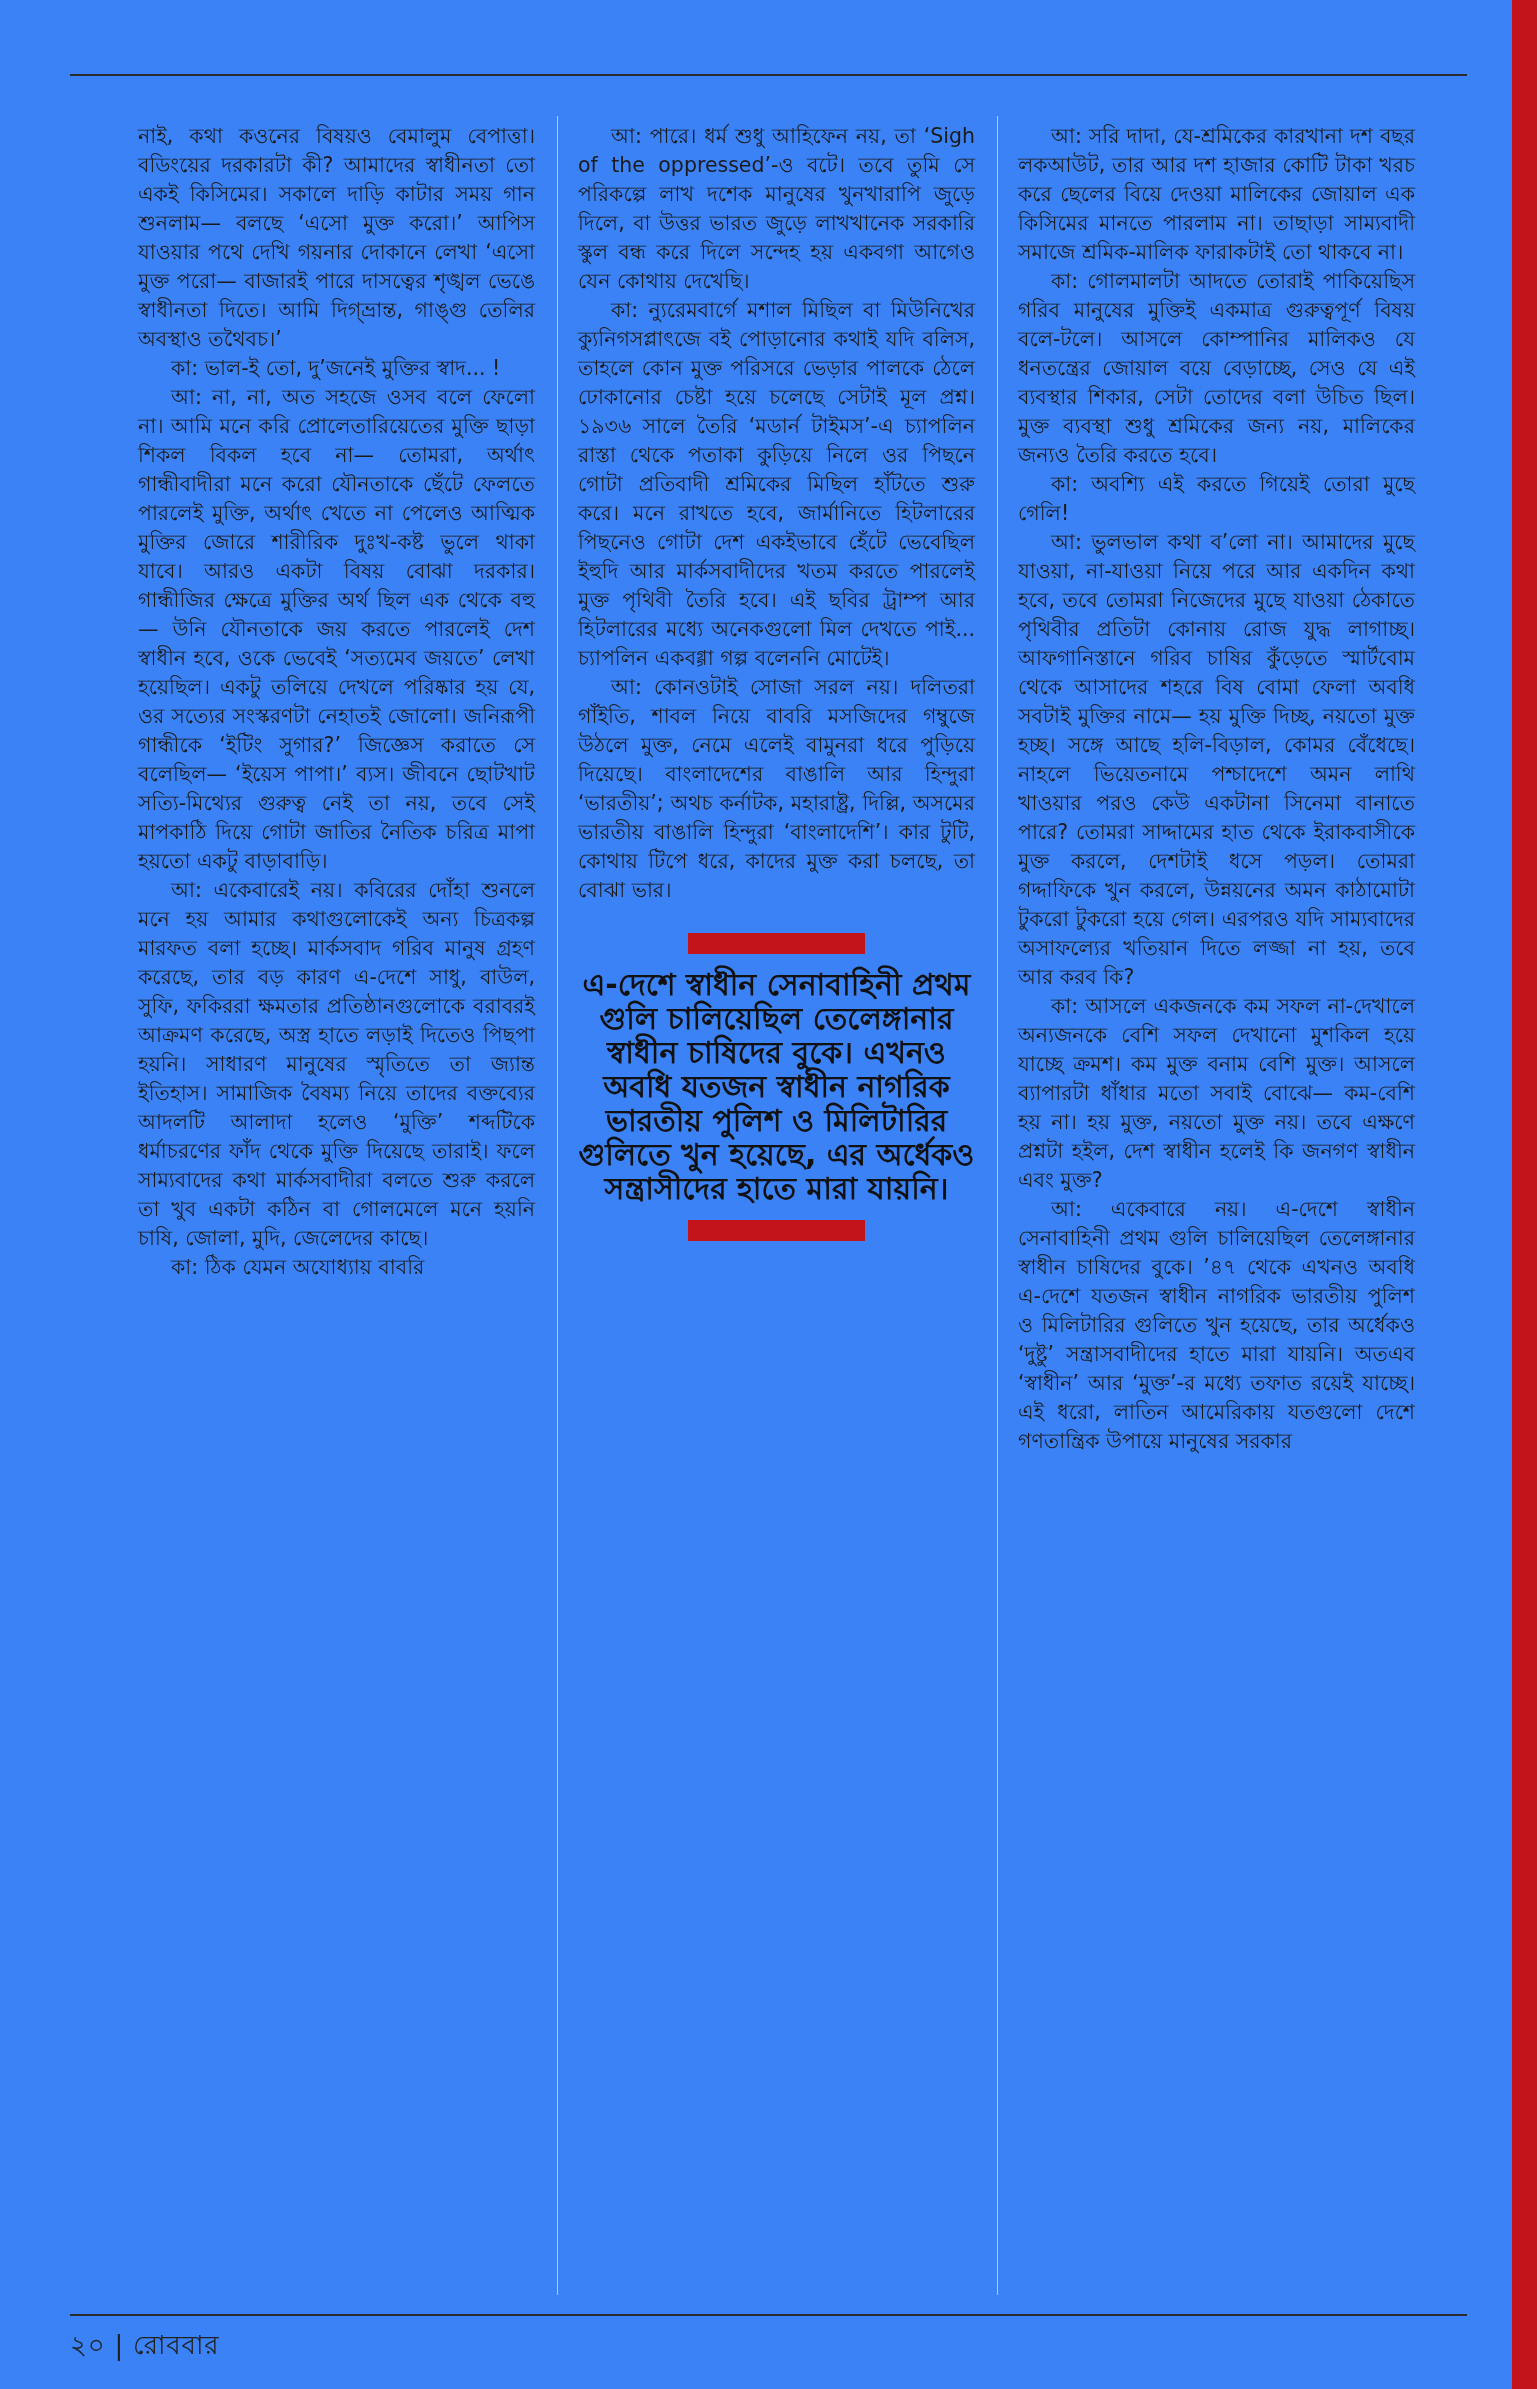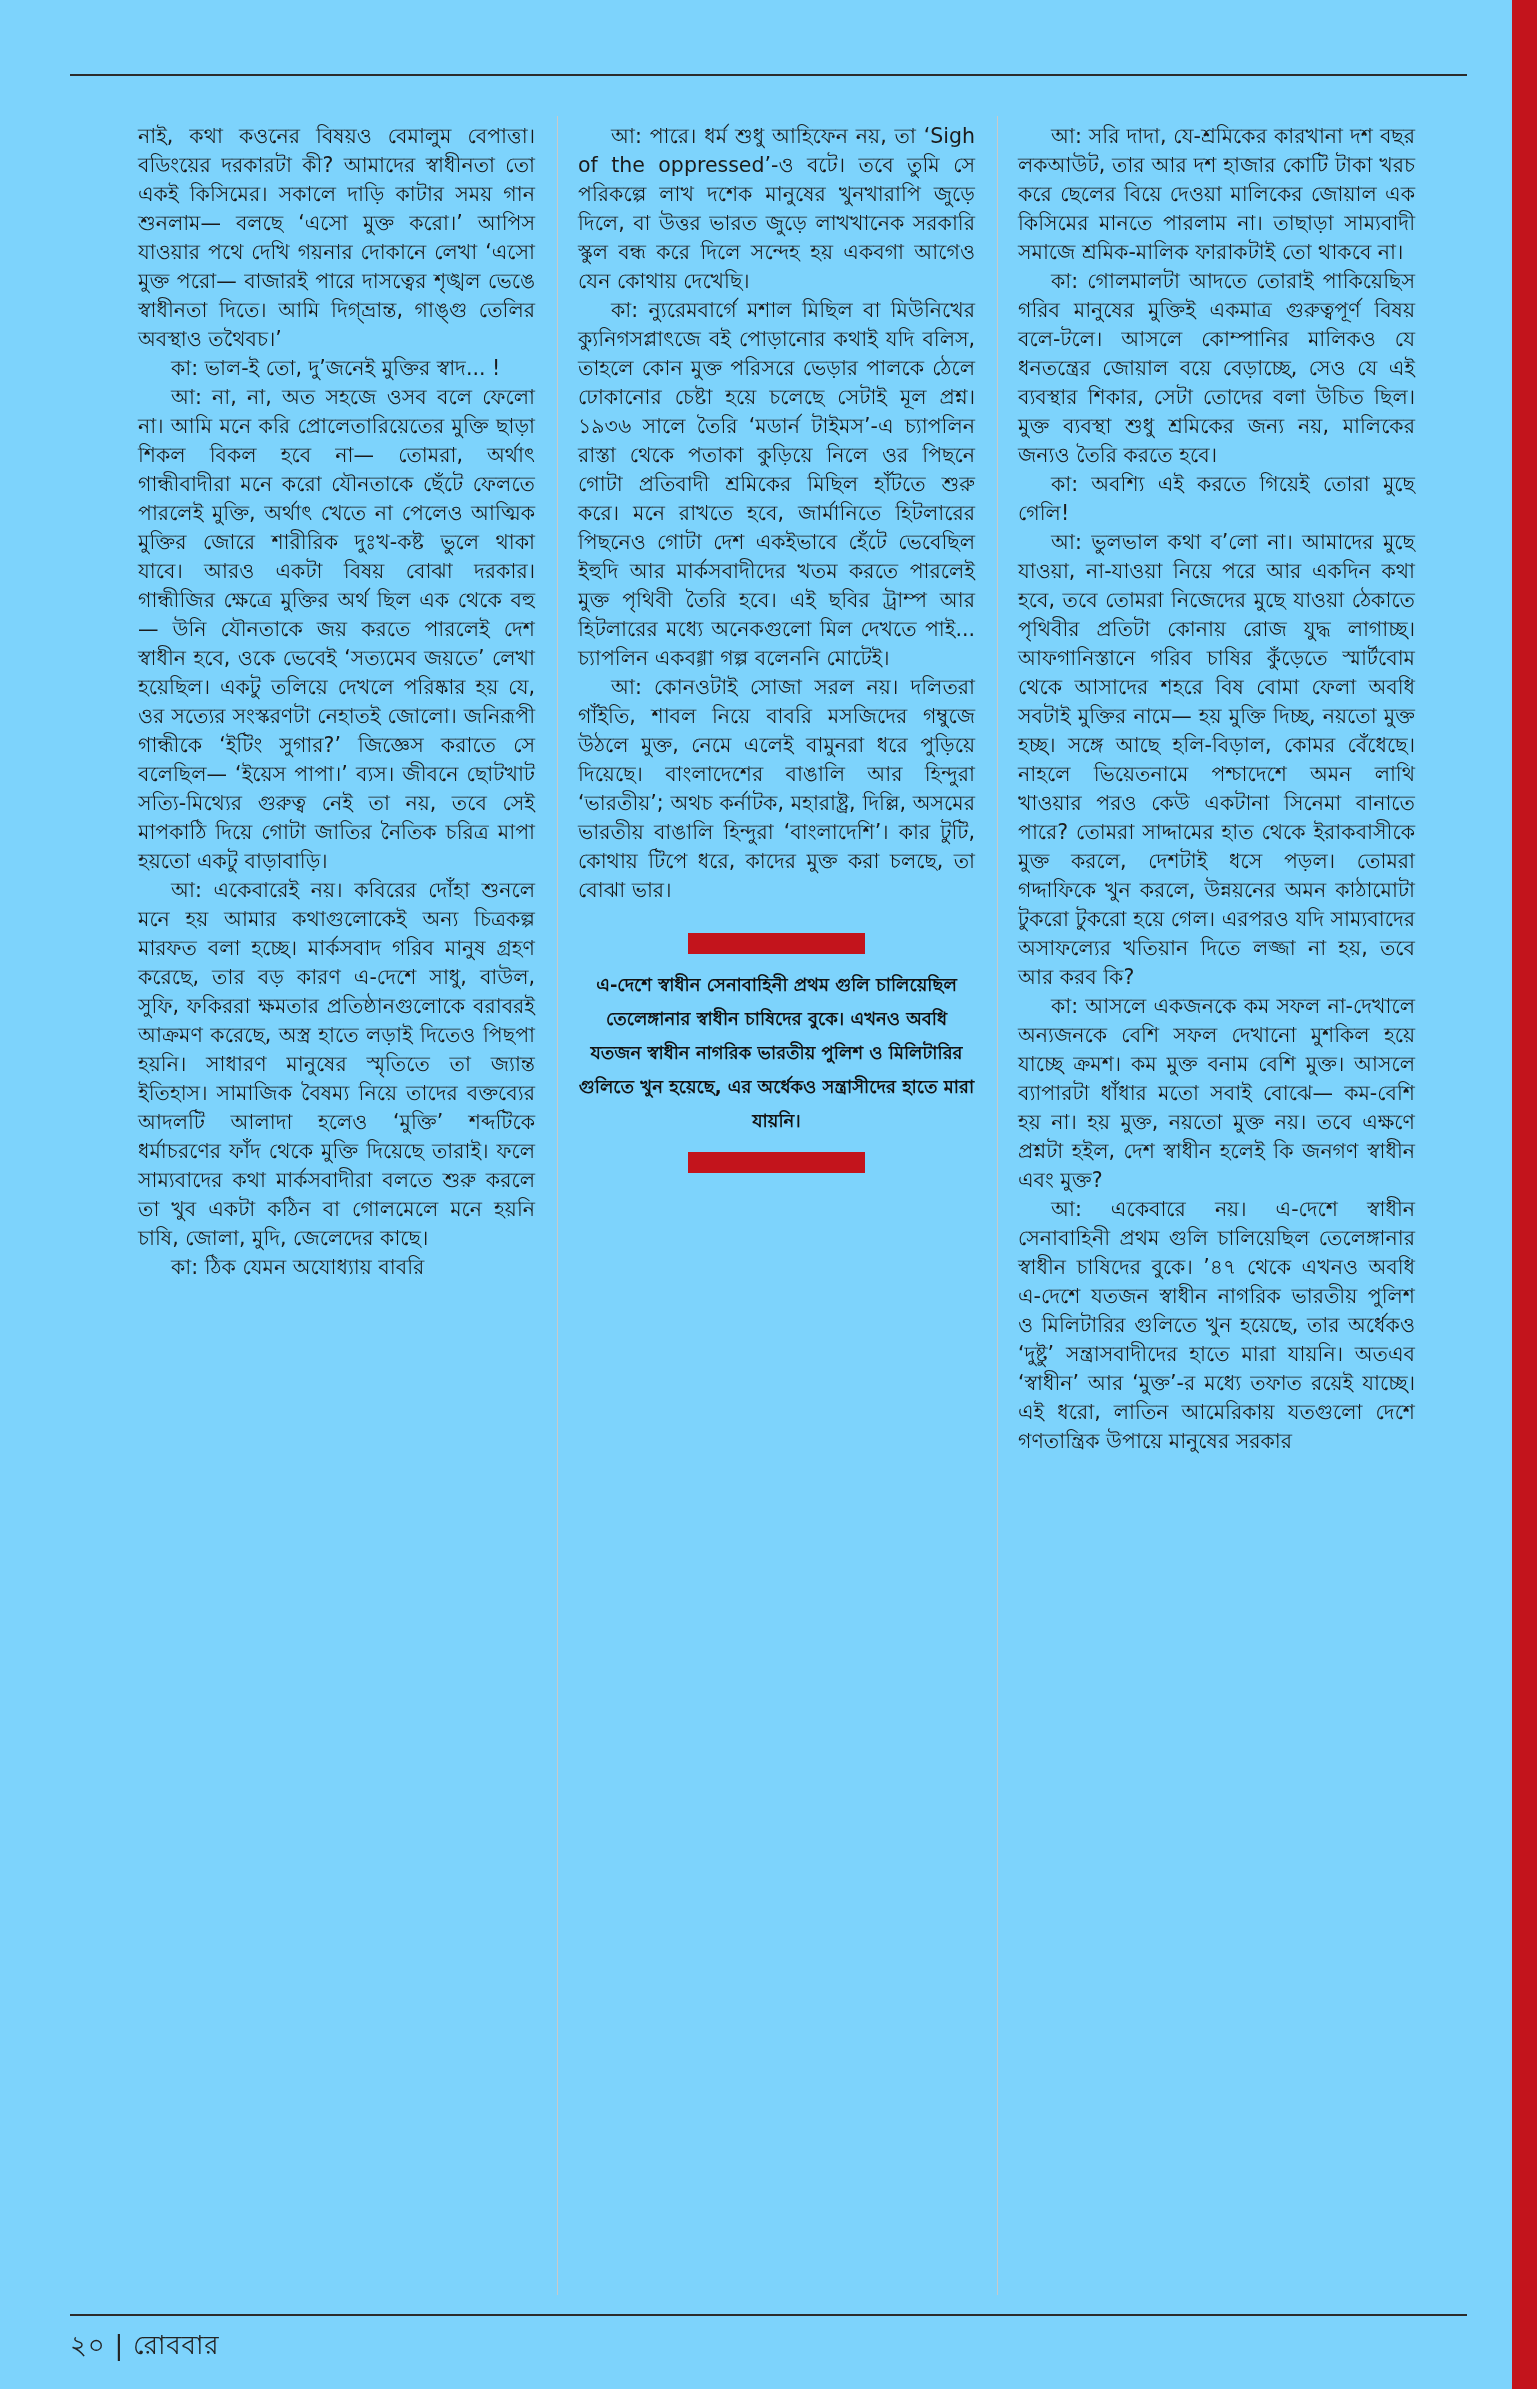--- a/index.html
+++ b/index.html
@@ -1,35 +1,35 @@
 <!DOCTYPE html>
 <html style="font-size:12.4px"><head>
 <meta charset="utf-8">
 <style>
   html,body{margin:0;padding:0;background:#e9e9e9;}
   .page{
-    position:relative;width:1538px;height:2389px;background:#7dd3fc;
+    position:relative;width:1538px;height:2389px;background:#3b82f6;
     font-family:"DejaVu Sans","Liberation Sans",sans-serif;color:#1b1b1b;overflow:hidden;
   }
   .red-strip{position:absolute;top:0;right:0;width:25.6px;height:100%;background:#c3141c;}
   .rule{position:absolute;left:70px;width:1397px;height:1.6px;background:#2b2b2b;}
   .top-rule{top:74px;}
   .bottom-rule{top:2314px;}
   .vline{position:absolute;top:116px;height:2179px;width:0.8px;background:#c9c9c9;}
   .vline1{left:557px;}
   .vline2{left:997px;}
   .col{position:absolute;top:122px;width:397px;font-size:20.5px;line-height:29px;text-align:justify;}
   .col1{left:138px;}
   .col2{left:578px;}
   .col3{left:1018px;}
   .col p{margin:0;}
   .col p.indent{text-indent:33px;}
   .pullquote{margin-top:28px;}
   .pq-bar{width:177px;height:21px;background:#c3141c;margin:0 auto;}
-  .pq-text{font-weight:bold;font-size:18px;line-height:34px;text-align:center;margin:14px 0;color:#111;}
+  .pq-text{font-weight:bold;font-size:30px;line-height:34px;text-align:center;margin:14px 0;color:#111;}
   .footer{position:absolute;left:70px;top:2325px;font-size:26px;letter-spacing:0.8px;color:#222;}
 </style>
 </head>
 <body>
 
 <div class="page">
 
   <div class="red-strip"></div>
 
   <div class="rule top-rule"></div>

